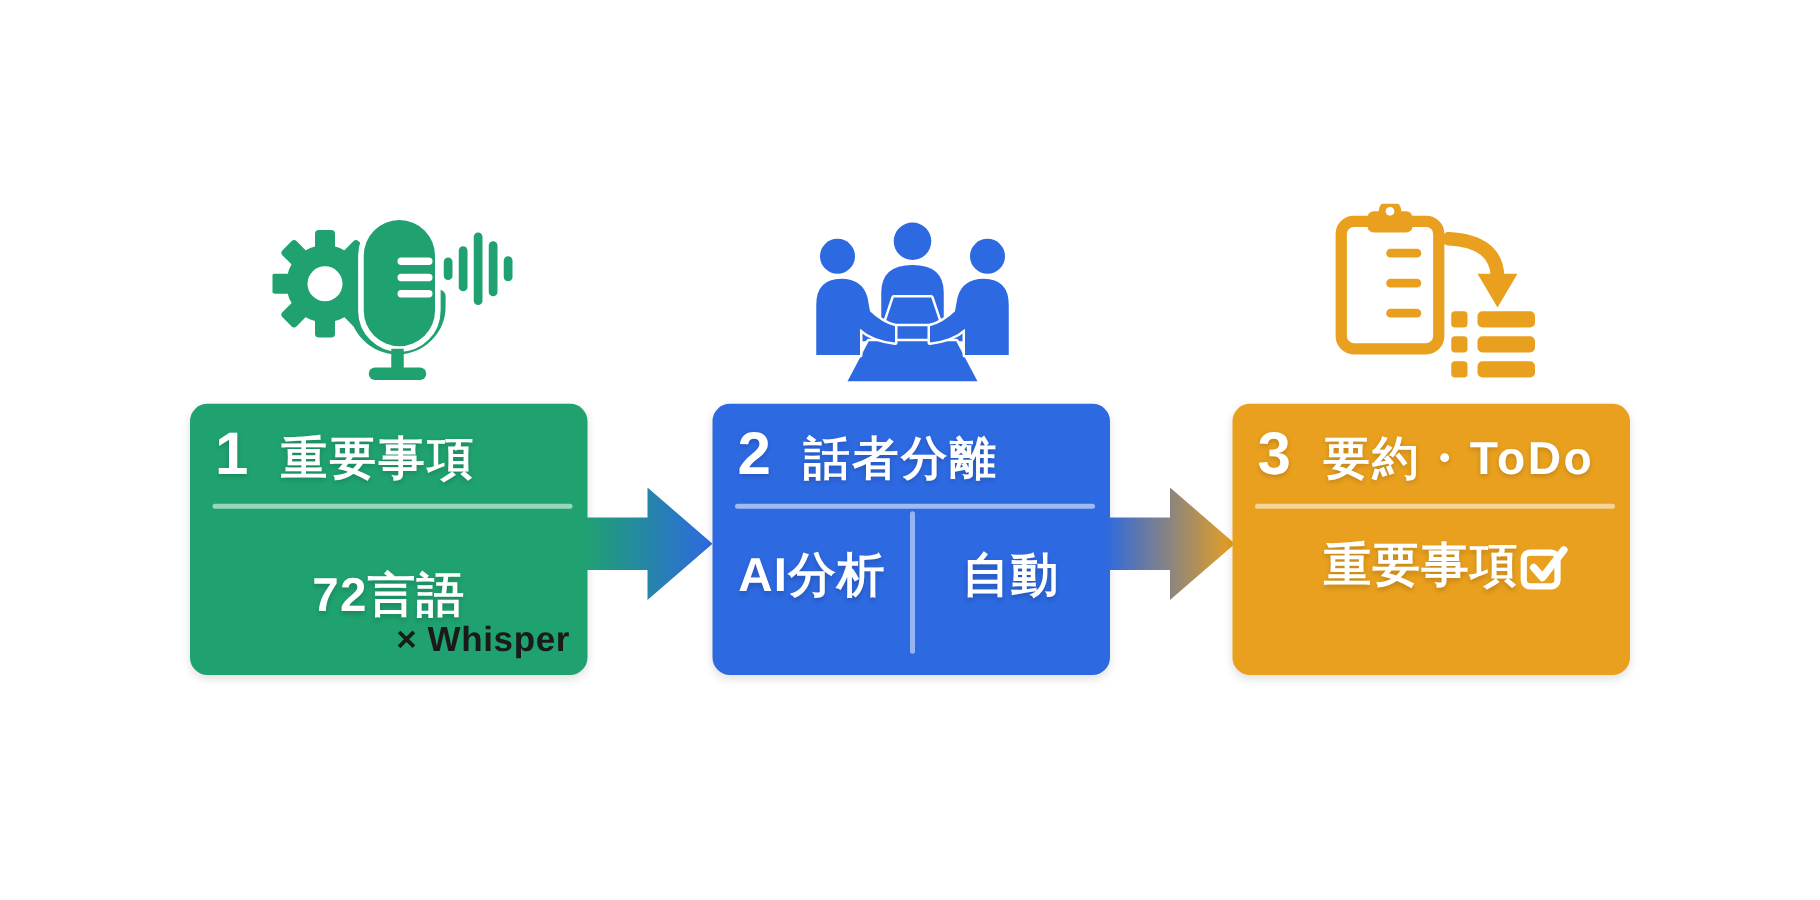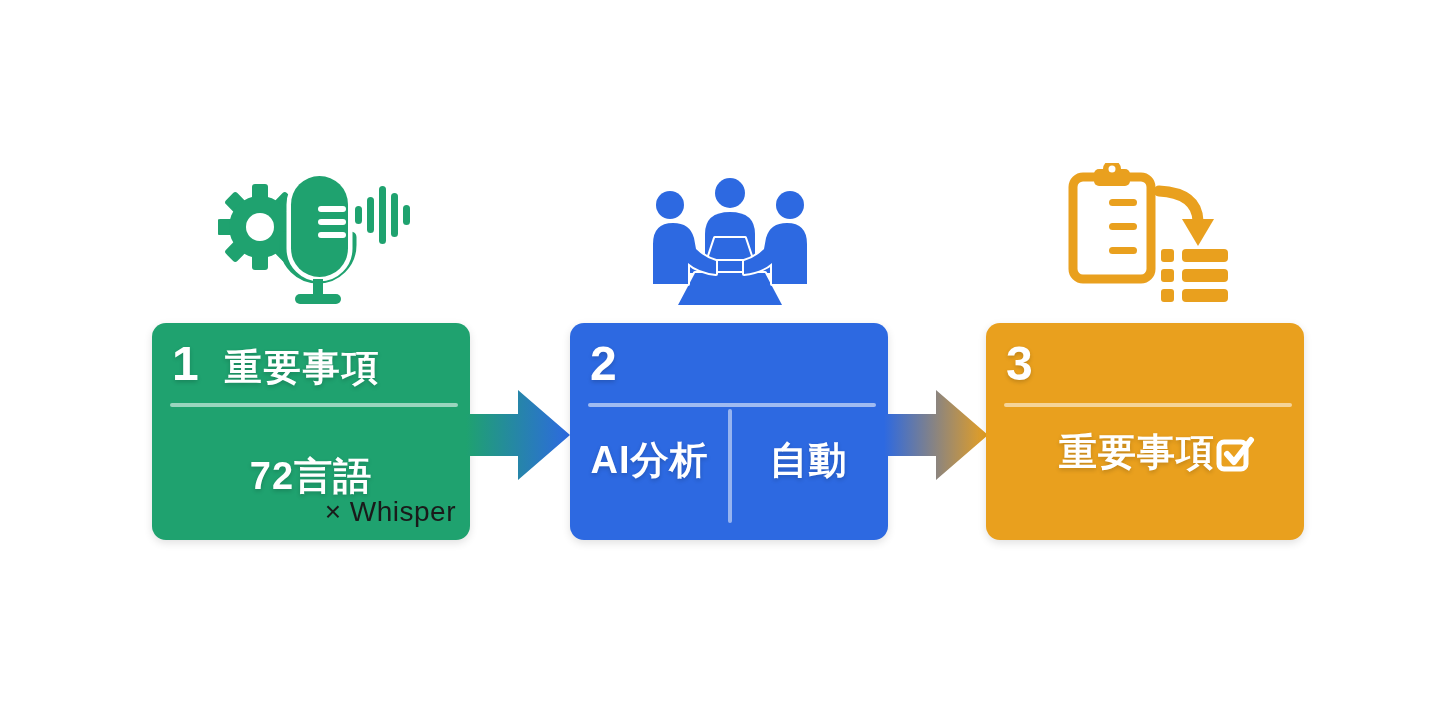--- a/index.html
+++ b/index.html
@@ -26,21 +26,21 @@
     position:absolute; top:80px; left:18px; right:12px; height:4px;
     background:rgba(255,255,255,0.55); border-radius:2px;
   }
   .detail {
     position:absolute; top:128px; left:0; right:0; text-align:center;
     font-size:38px; font-weight:700; letter-spacing:1px;
     text-shadow:0 2px 4px rgba(0,0,0,0.18);
   }
   .footnote {
     position:absolute; bottom:12px; right:14px;
-    font-size:28px; font-weight:400; color:#1A1A1A; letter-spacing:0.5px;
+    font-size:28px; font-weight:700; color:#1A1A1A; letter-spacing:0.5px;
   }
   .cells {
     position:absolute; top:84px; left:0; right:0; bottom:0; display:flex;
   }
   .cell {
     flex:1; display:flex; align-items:center; justify-content:center;
     padding-bottom:26px; font-size:38px; font-weight:700; letter-spacing:1px;
     text-shadow:0 2px 4px rgba(0,0,0,0.18);
   }
   .vdivider {
@@ -161,20 +161,21 @@
         <stop offset="0" stop-color="#1FA26F"></stop>
           <stop offset="1" stop-color="#2D69E1"></stop>
       </linearGradient>
     </defs>
     <polygon points="0,24 52,24 52,0 104,45 52,90 52,66 0,66" fill="url(#grad1)"></polygon>
   </svg>
 
   <div class="card card2">
     <div class="card-header">
       <span class="step-number">2</span>
+      <span class="step-title">話者分離</span>
     </div>
     <div class="divider"></div>
     <div class="vdivider"></div>
     <div class="cells">
       <div class="cell">AI分析</div>
       <div class="cell">自動</div>
     </div>
   </div>
 
   <svg class="arrow-svg" style="left:884px; top:390px;" width="104" height="90" viewBox="0 0 104 90">
@@ -183,20 +184,21 @@
         <stop offset="0" stop-color="#2D69E1"></stop>
           <stop offset="1" stop-color="#E9A01E"></stop>
       </linearGradient>
     </defs>
     <polygon points="0,24 52,24 52,0 104,45 52,90 52,66 0,66" fill="url(#grad2)"></polygon>
   </svg>
 
   <div class="card card3">
     <div class="card-header">
       <span class="step-number">3</span>
+      <span class="step-title">要約・ToDo</span>
     </div>
     <div class="divider"></div>
     <div class="detail-row">
       <span>重要事項</span>
       <svg width="40" height="40" viewBox="0 0 40 40">
         <rect x="4" y="9" width="27" height="27" rx="5" fill="none" stroke="#ffffff" stroke-width="5"></rect>
         <path d="M12,21 l7,8 L36,7" fill="none" stroke="#ffffff" stroke-width="6" stroke-linecap="round" stroke-linejoin="round"></path>
       </svg>
     </div>
   </div>

